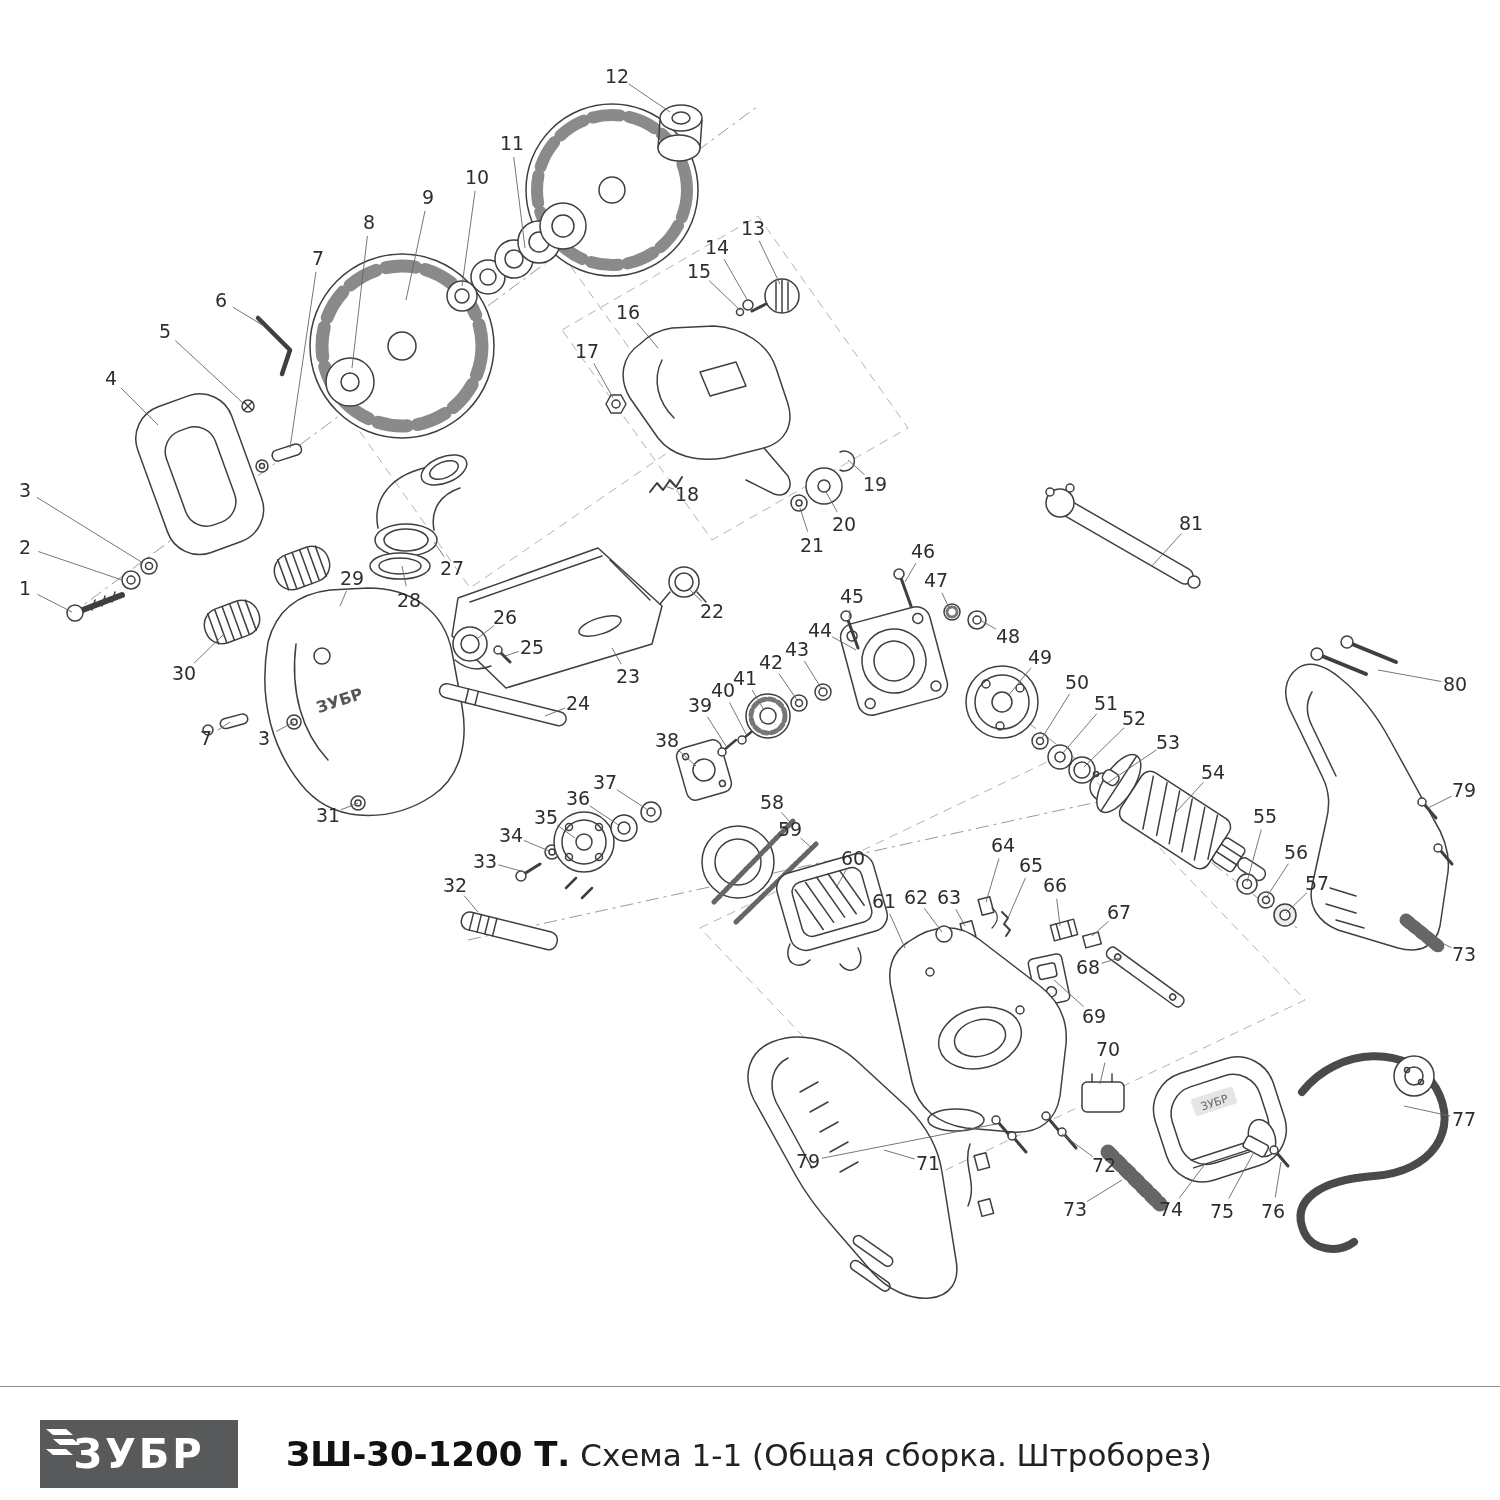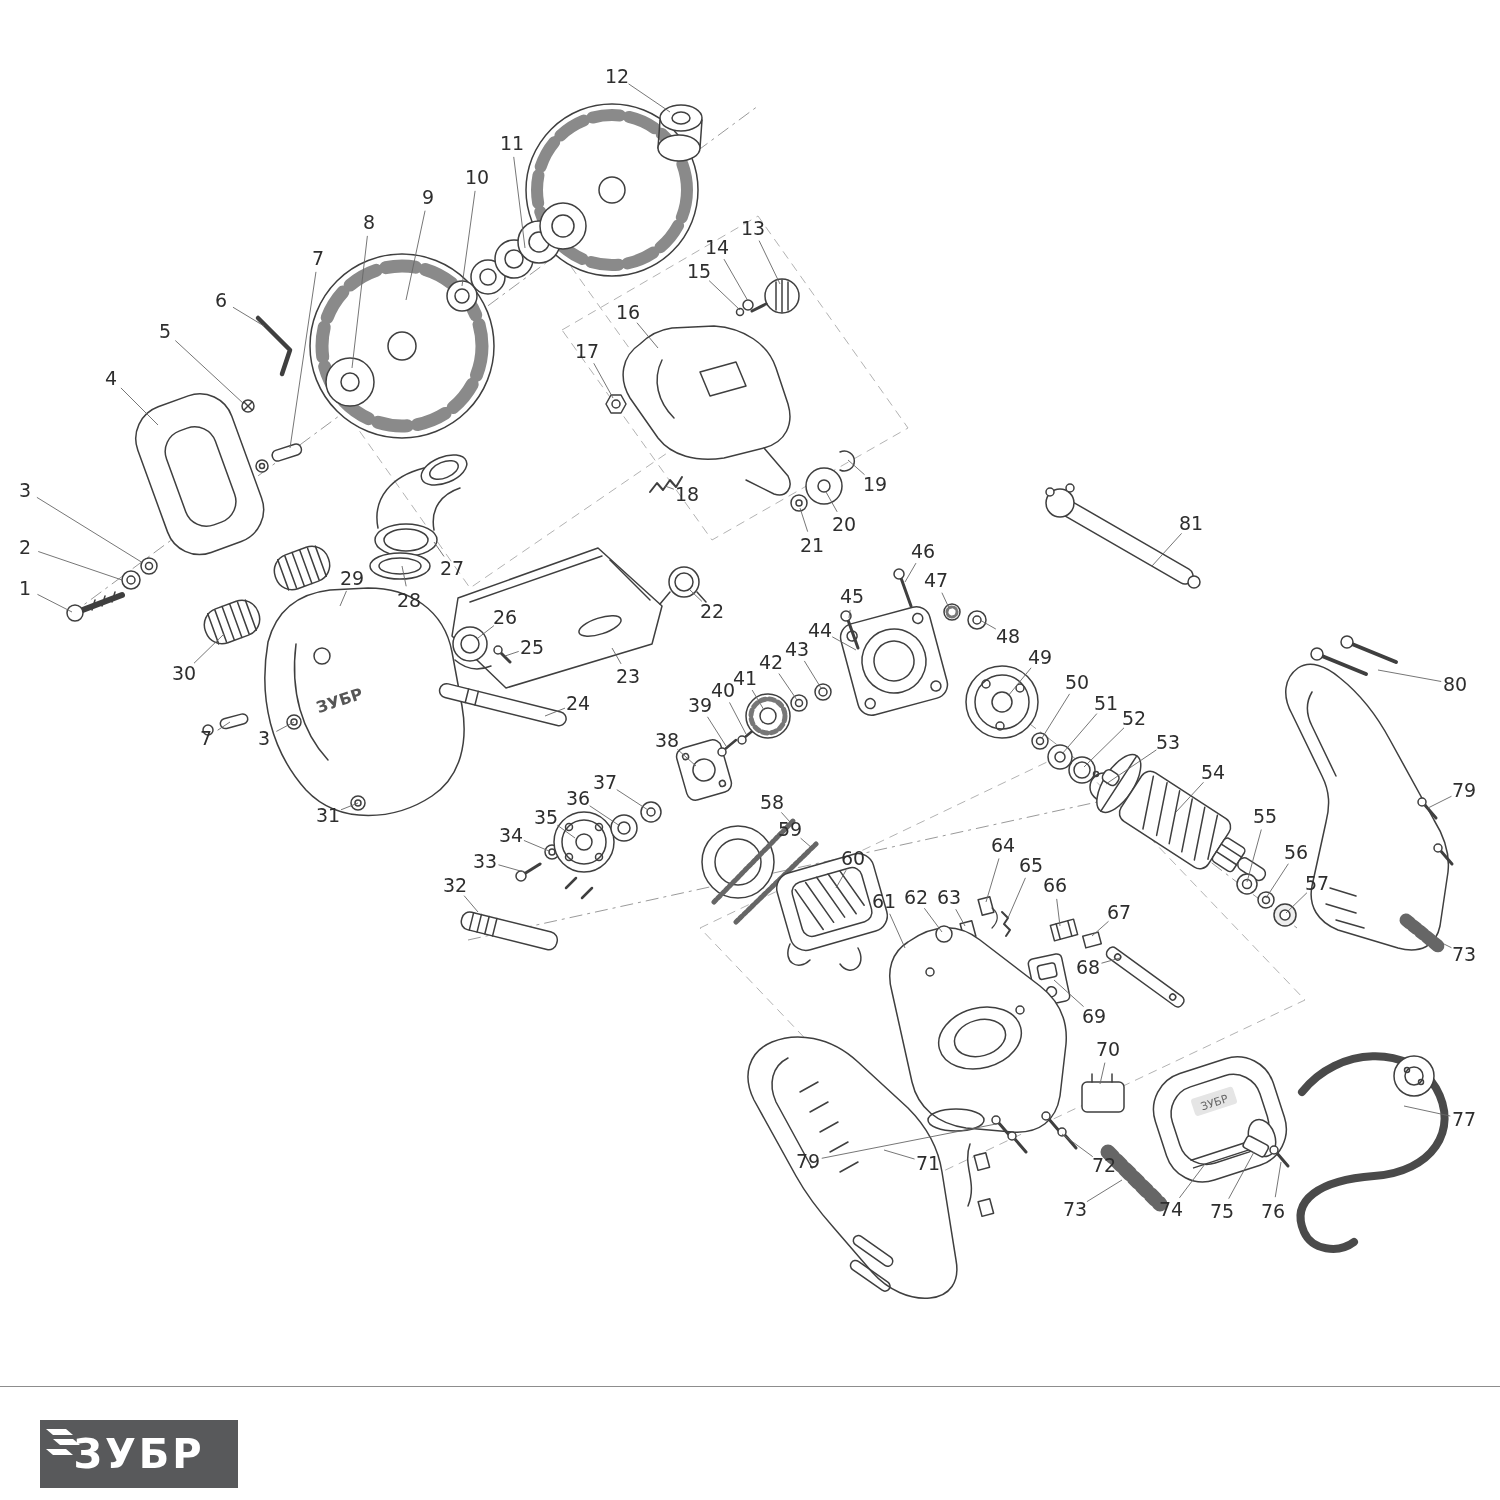--- a/index.html
+++ b/index.html
@@ -607,15 +607,18 @@
   <div class="logo">
     <svg width="44" height="44" viewBox="0 0 44 44">
       <g fill="#ffffff">
         <path d="M6 9 h20 l7 6 h-20 z"></path>
         <path d="M13 19 h20 l7 6 h-20 z"></path>
         <path d="M6 29 h20 l7 6 h-20 z"></path>
       </g>
     </svg>
     <span class="logo-text">ЗУБР</span>
   </div>
+  <div class="title-line">
+    <span class="model">ЗШ-30-1200 Т.</span><span>Схема 1-1 (Общая сборка. Штроборез)</span>
+  </div>
 </div>
 
 </div>
 
 </body></html>

